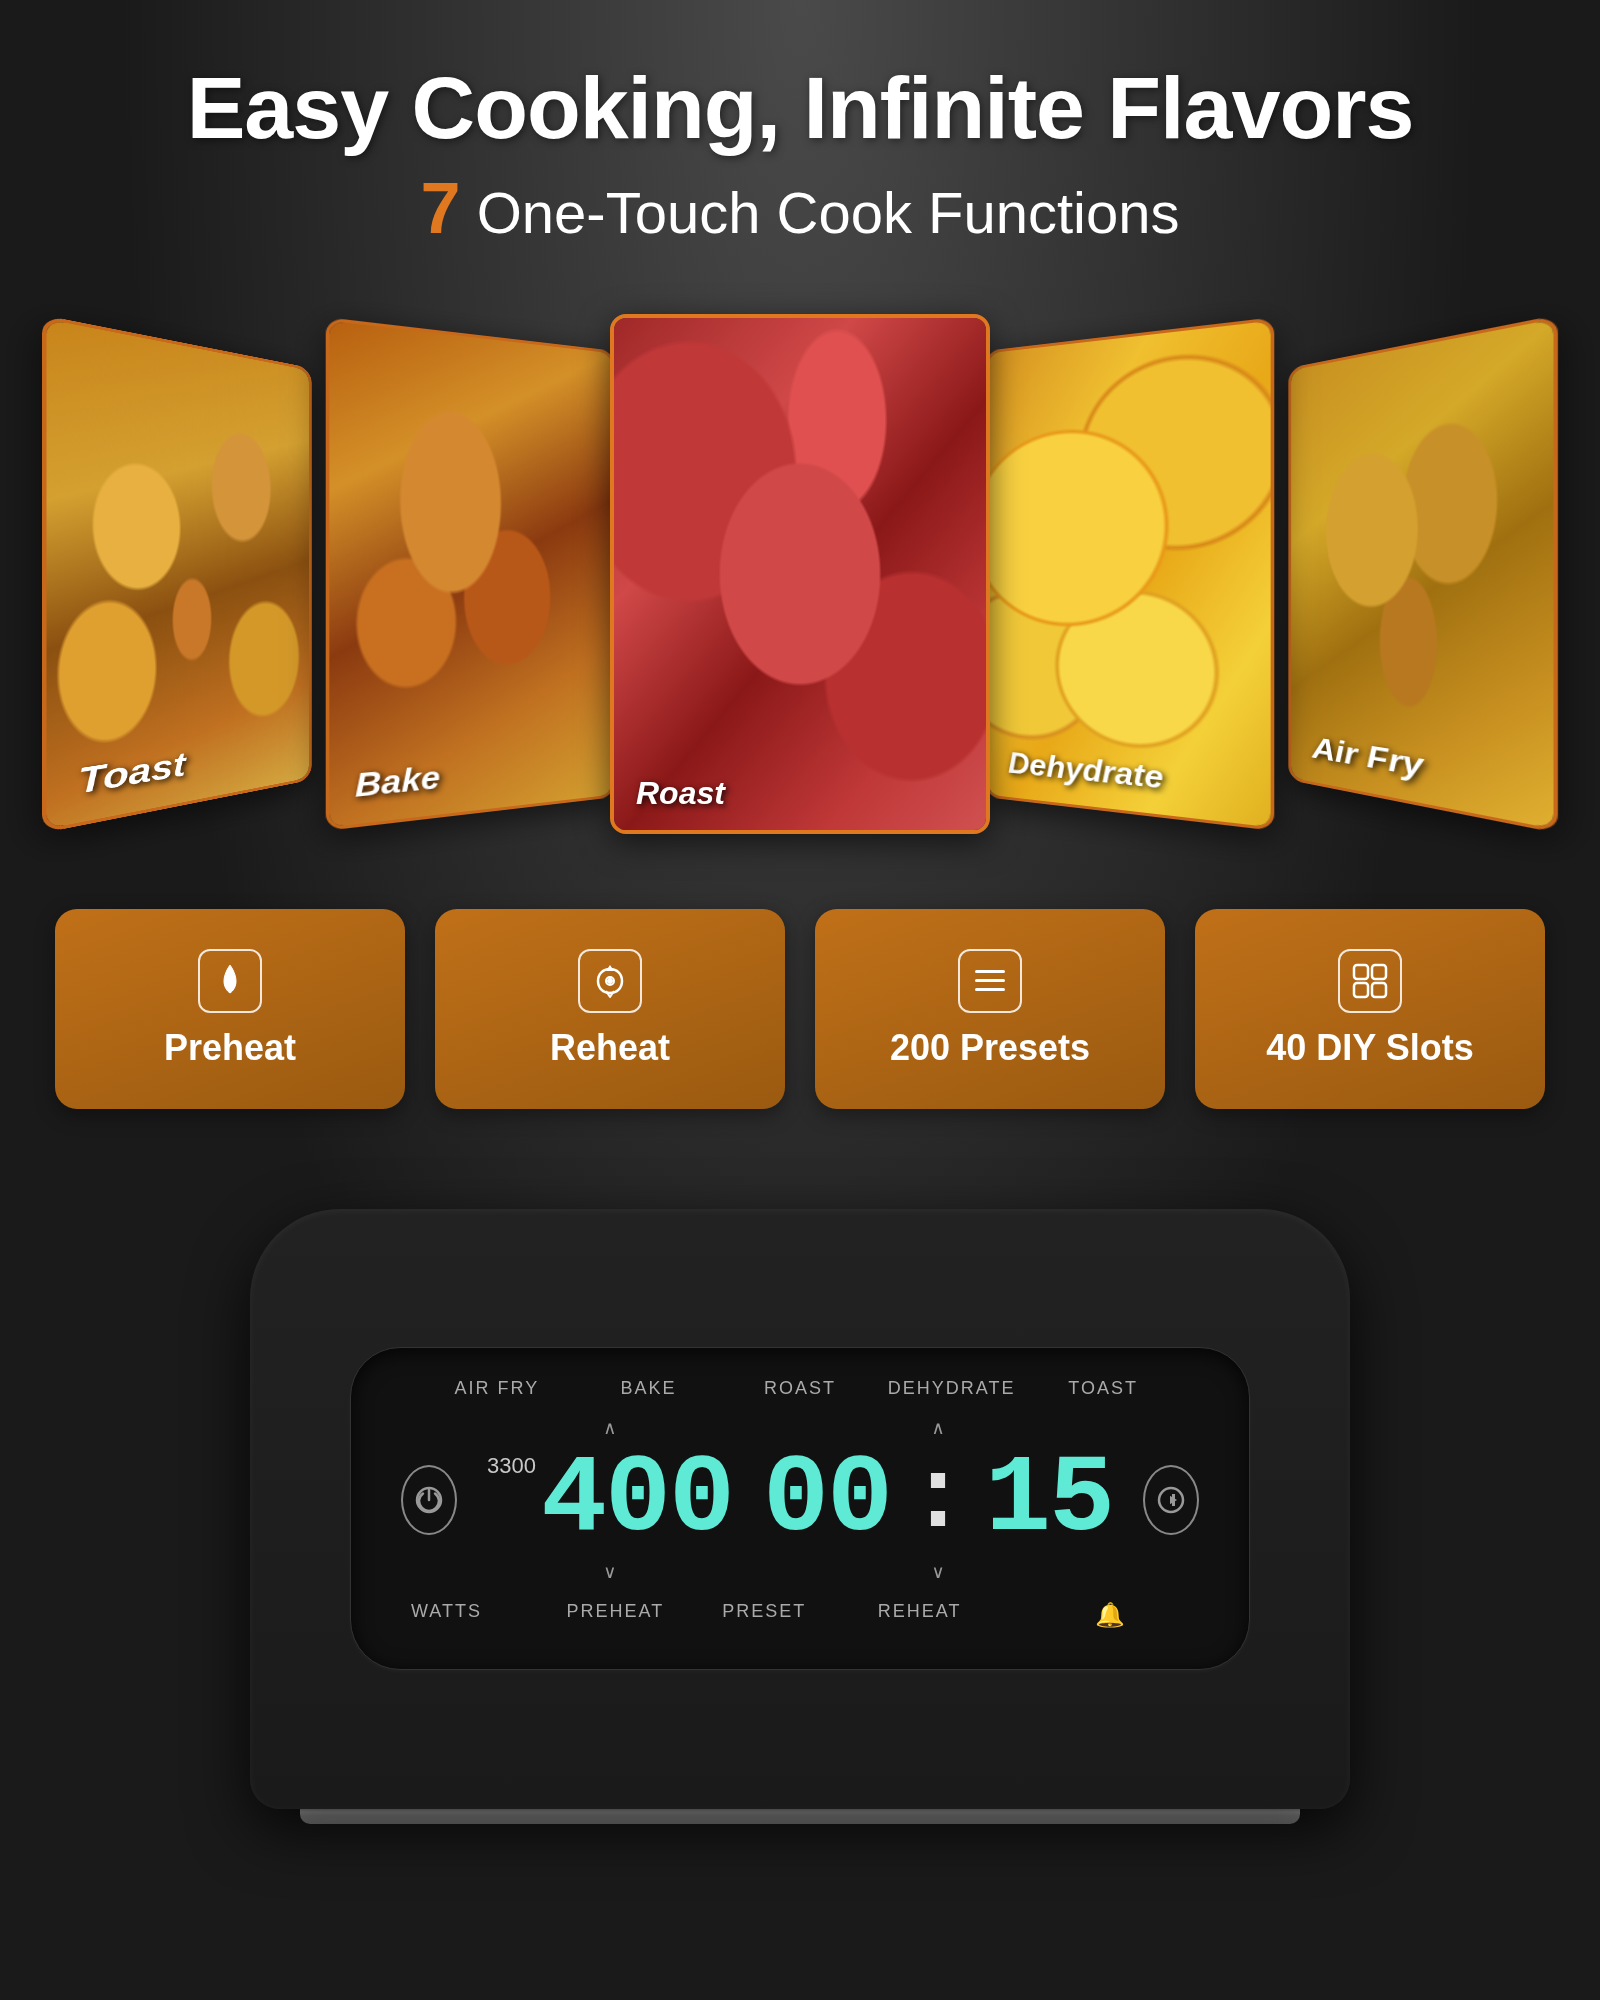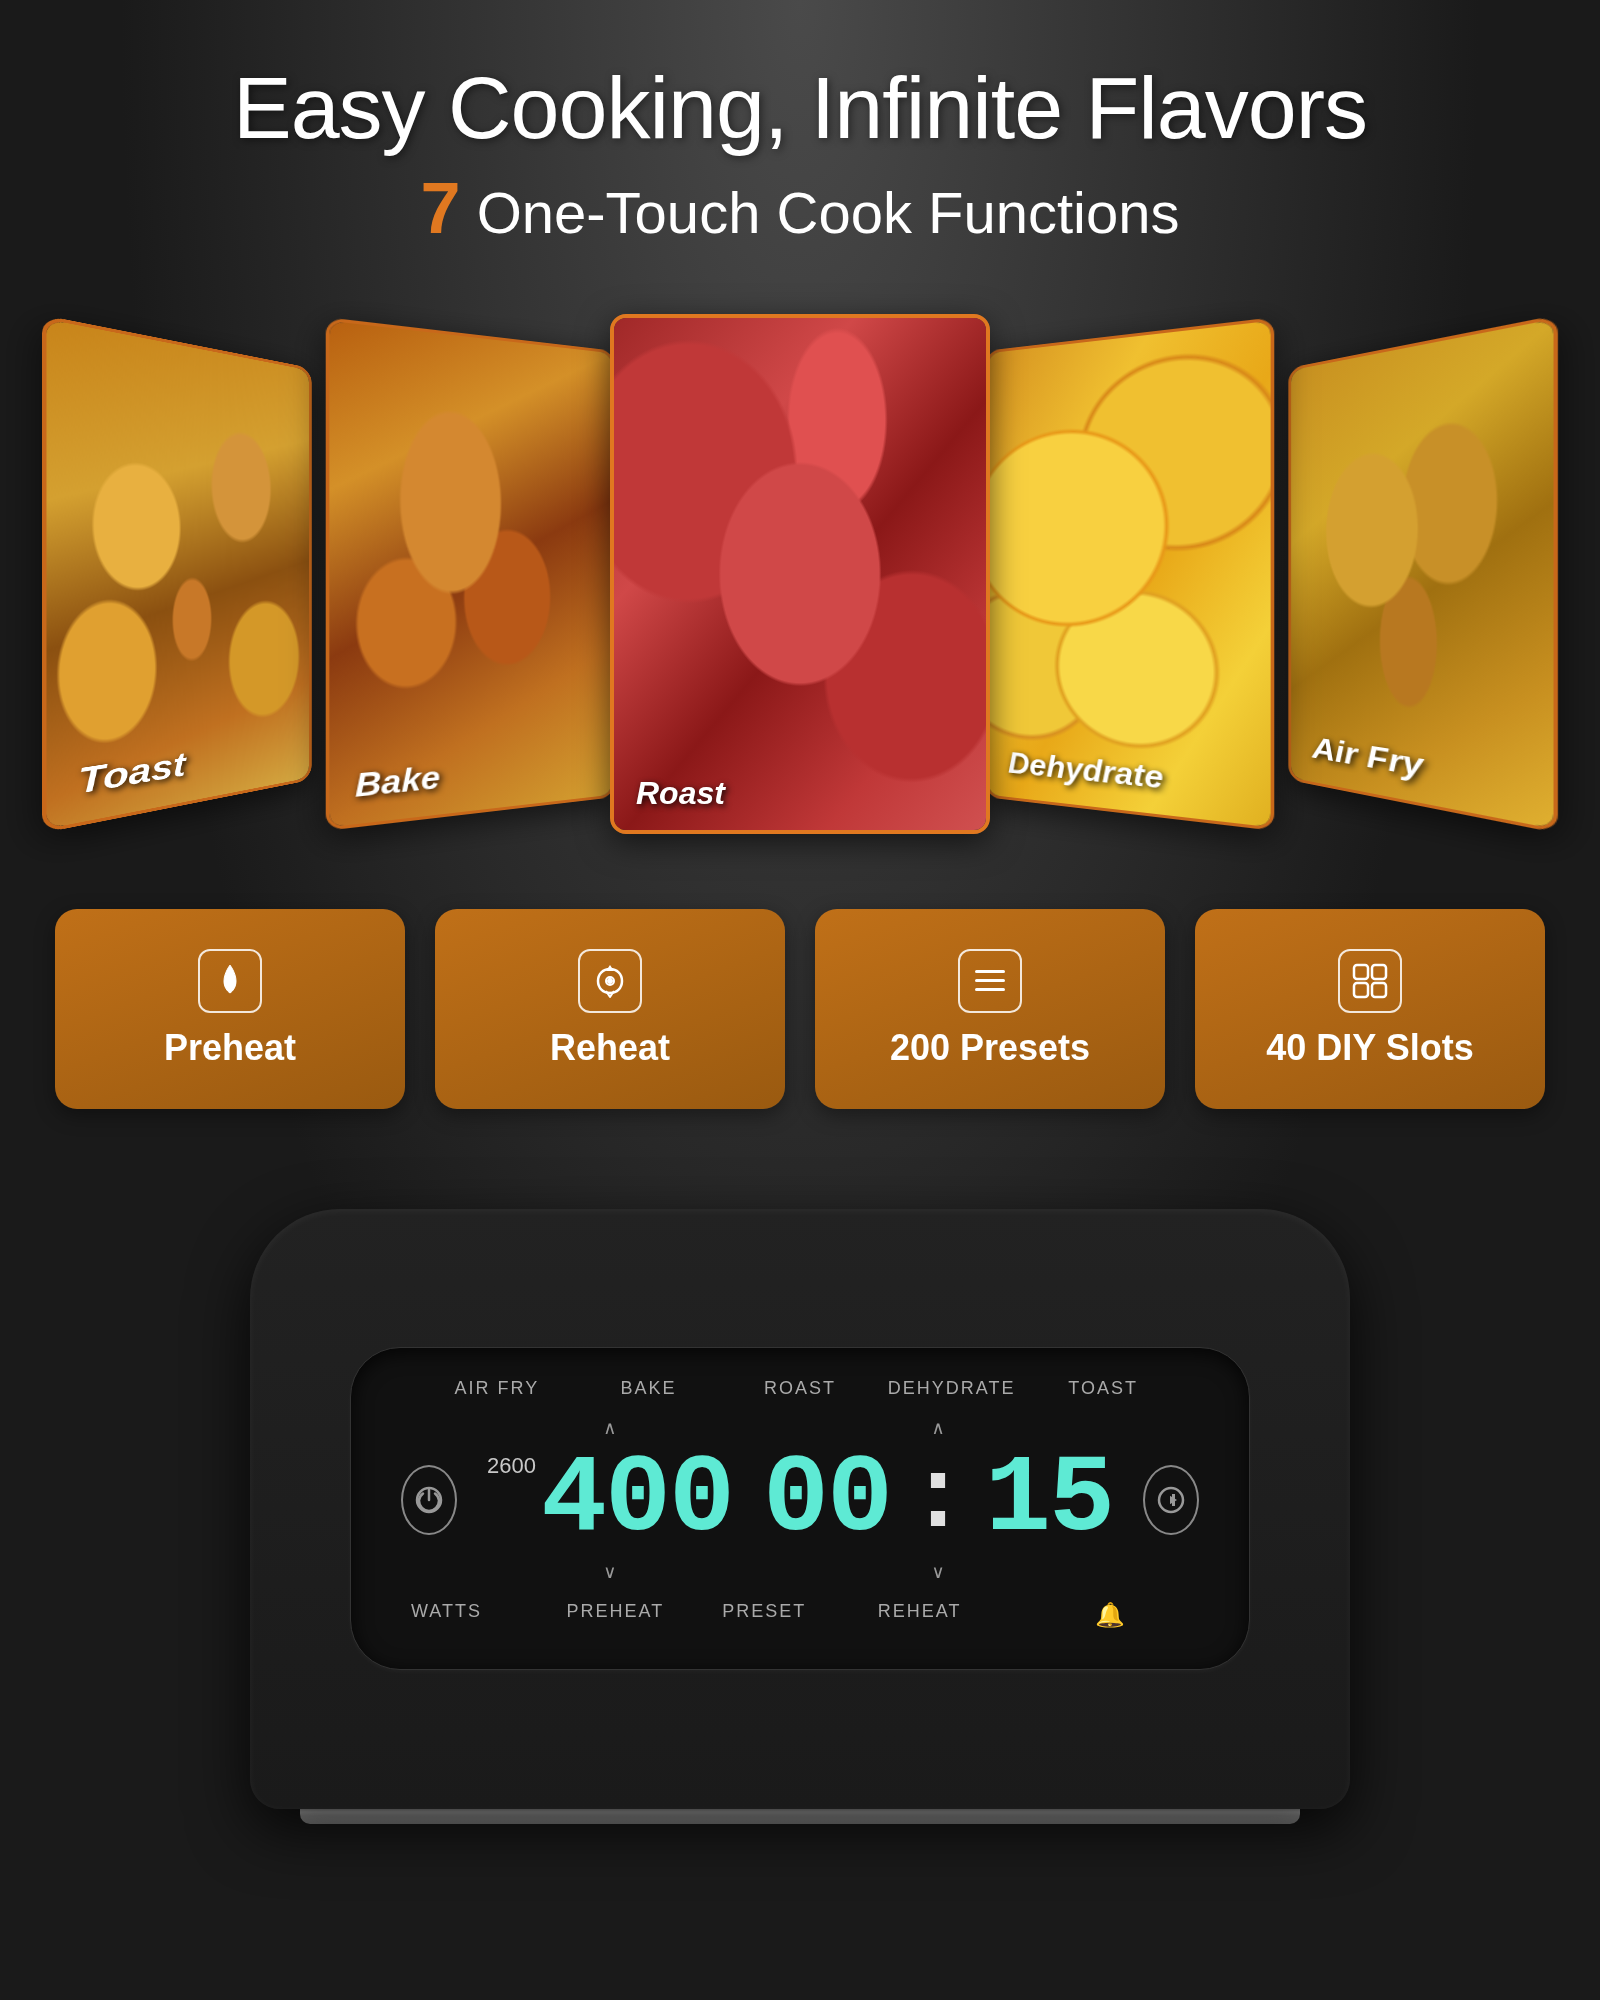--- a/index.html
+++ b/index.html
@@ -24,21 +24,21 @@
     }
 
     
     .header {
       text-align: center;
       margin-bottom: 60px;
     }
 
     .main-title {
       font-size: 88px;
-      font-weight: 400;
+      font-weight: 700;
       color: white;
       letter-spacing: -1px;
       text-shadow: 2px 2px 8px rgba(0,0,0,0.5);
       line-height: 1.1;
     }
 
     .subtitle {
       font-size: 58px;
       font-weight: 400;
       color: white;
@@ -487,21 +487,21 @@
             <svg width="32" height="32" viewBox="0 0 32 32" fill="none">
               <circle cx="16" cy="16" r="12" stroke="#999" stroke-width="2.5" fill="none"></circle>
               <path d="M16 6 L16 16" stroke="#999" stroke-width="2.5" stroke-linecap="round"></path>
               <path d="M10 9.5 C7.5 11.5 6 14 6 16.5 C6 22.3 10.5 27 16 27 C21.5 27 26 22.3 26 16.5 C26 14 24.5 11.5 22 9.5" stroke="#999" stroke-width="2.5" stroke-linecap="round" fill="none"></path>
             </svg>
           </div>
 
           <div style="display:flex;flex-direction:column;align-items:center;gap:8px;">
             <span class="arrow">∧</span>
             <div class="temp-display">
-              <span class="watts-super">2600</span>
+              <span class="watts-super">3300</span>
               <span class="temp-num">400</span>
             </div>
             <span class="arrow">∨</span>
           </div>
 
           <div style="display:flex;flex-direction:column;align-items:center;gap:8px;">
             <span class="arrow">∧</span>
             <div class="time-display">
               <span class="temp-num">00</span>
               <span class="colon">:</span>

